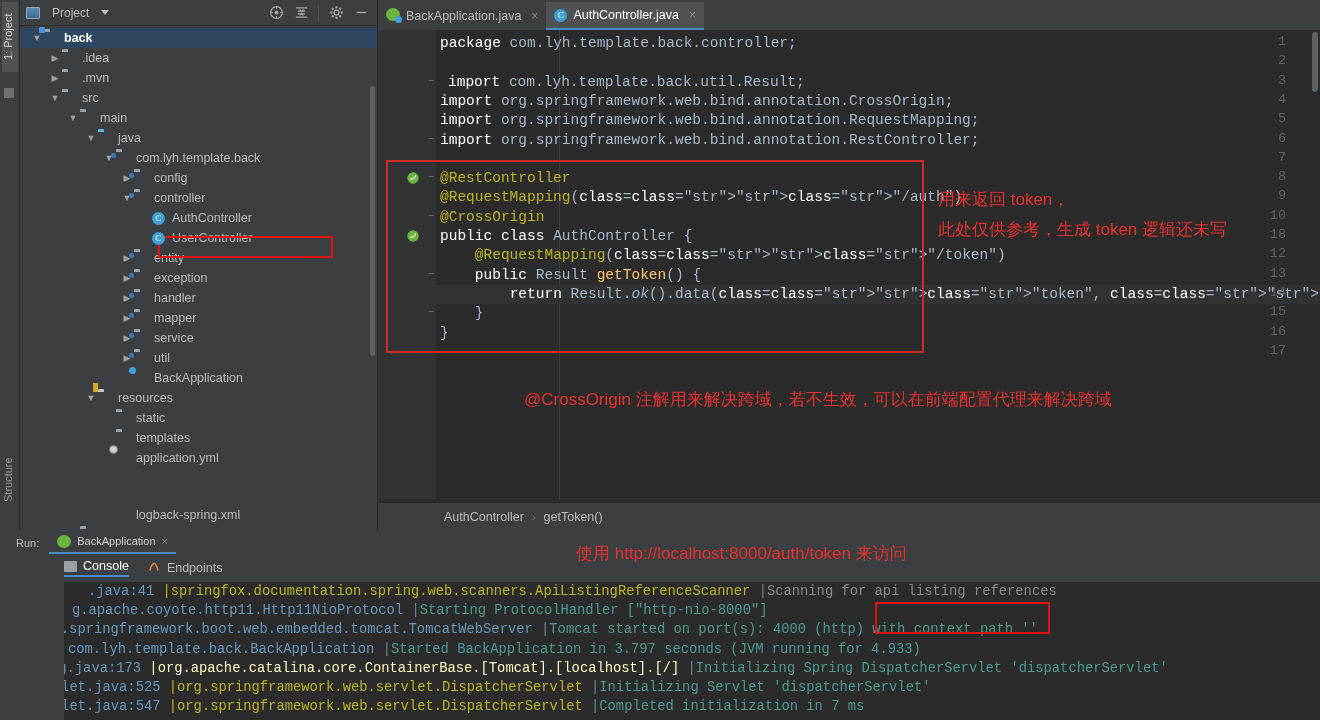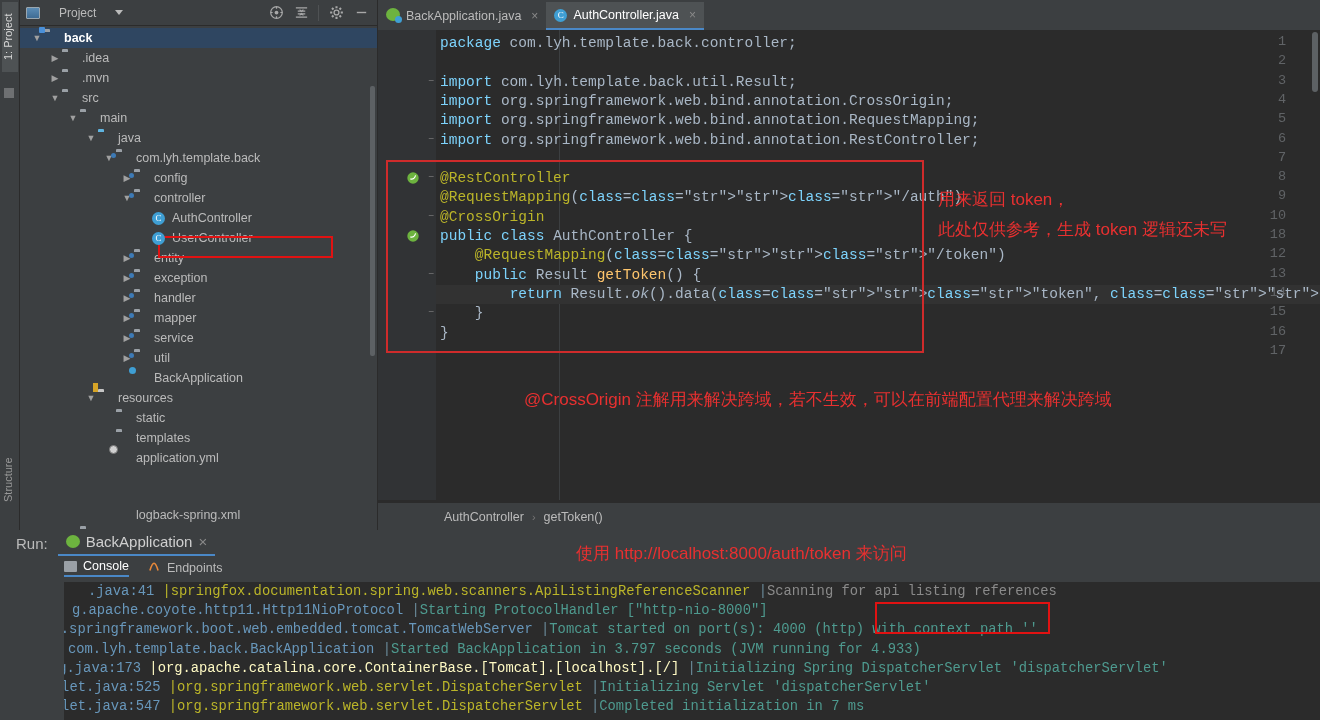--- a/index.html
+++ b/index.html
@@ -35,21 +35,21 @@
 
   
   .projpanel {
     position: absolute; left: 20px; top: 0; width: 358px; height: 530px;
     background: #3c3f41; border-right: 1px solid #2b2b2b;
   }
   .proj-toolbar {
     height: 26px; background: #3c3f41; display: flex; align-items: center;
     padding-left: 6px; border-bottom: 1px solid #2b2b2b;
   }
-  .proj-title { display: flex; align-items: center; gap: 19px; font-size: 12px; color: #bbbbbb; }
+  .proj-title { display: flex; align-items: center; gap: 12px; font-size: 12px; color: #bbbbbb; }
   .proj-icn {
     width: 14px; height: 12px; border: 1px solid #9aa7b0; border-radius: 1px;
     background: linear-gradient(#5b8cb5,#3f6c94); display:inline-block;
   }
   .caret-dn { width:0;height:0;border-left:4px solid transparent;border-right:4px solid transparent;border-top:5px solid #bbbbbb;display:inline-block; }
   .proj-tools { margin-left: auto; display: flex; align-items: center; gap: 9px; padding-right: 8px; }
   .tbicon { width: 16px; height: 16px; opacity: .85; display:flex;align-items:center;justify-content:center; }
   .tb-sep { width:1px; height:16px; background:#4f5254; }
 
   .tree { padding-top: 2px; font-size: 12.5px; position: relative; height: 504px; overflow: hidden; }
@@ -93,37 +93,37 @@
 
   .codearea { position:relative; height: 470px; background:#2b2b2b; overflow:hidden; }
   .gutter { position:absolute;left:0;top:0;width:58px;height:100%;background:#313335; }
   .lnum { position:absolute; right:34px; font-size:13.5px; color:#606366; font-family:"Liberation Mono", monospace; }
   .gicon { position:absolute; left:28px; width:14px;height:14px; }
   .fold { position:absolute; left:48px; width:11px;height:11px; color:#787878; font-size:10px; text-align:center; line-height:10px;}
   .codeline {
     position:absolute; left:62px; font-size:14.5px; line-height:19px;
     font-family:"Liberation Mono", monospace; white-space: pre; color:#a9b7c6;
   }
-  .kw { color:#7dd3fc; } .ann { color:#bbb529; } .mth { color:#ffc66d; } .ital { font-style: italic; }
+  .kw { color:#ffffff; } .ann { color:#bbb529; } .mth { color:#ffc66d; } .ital { font-style: italic; }
   .hl-line { position:absolute; left:58px; right:0; height:19px; background:#323232; }
   .vline { position:absolute; top:0; bottom:0; width:1px; background:#3c3f41; }
   .redbox-code { position:absolute; border:2px solid #cf2b2b; pointer-events:none; }
   .redtext { position:absolute; color:#e83030; font-size:17px; white-space:nowrap;
     font-family:"Liberation Sans", sans-serif; }
   .ed-scroll { position:absolute; right:2px; top:2px; width:6px; height:60px; background:#5d6164; border-radius:3px; }
   .breadcrumb {
     position:absolute; left:0; bottom:0; height:28px; width:100%; background:#3c3f41;
     display:flex; align-items:center; gap:8px; padding-left:66px; font-size:12.5px; color:#bbbbbb;
     border-top:1px solid #2b2b2b;
   }
   .bc-sep { color:#777; font-size:11px; }
 
   
   .runpanel { position:absolute; left:0; top:530px; right:0; bottom:0; background:#3c3f41; }
-  .run-header { height: 26px; display:flex; align-items:center; gap:10px; padding-left:16px; font-size:15px;}
+  .run-header { height: 26px; display:flex; align-items:center; gap:10px; padding-left:16px; font-size:11px;}
   .run-tab { display:flex;align-items:center;gap:6px; padding:2px 8px 4px 8px; color:#cfcfcf;
      border-bottom:2px solid #4a88c7; }
   .sub-tabs { height:24px; display:flex; align-items:center; gap:18px; padding-left:64px; font-size:12.5px; }
   .sub-tab { display:flex; align-items:center; gap:6px; color:#bbbbbb; }
   .sub-tab.active { color:#ffffff; border-bottom:2px solid #4a88c7; padding-bottom:2px; }
   .console { position:absolute; left:64px; right:0; top:52px; bottom:0; background:#2b2b2b; overflow:hidden; }
   .logline { position:absolute; left:8px; font-size:13.8px; line-height:19px; white-space:pre;
      font-family:"Liberation Mono", monospace; color:#bbb529; } .lg-green { color:#4e9a8f; } .lg-num { color:#6897bb; }
   .lg-gray { color:#8a8a8a; }
   .redbox-console { position:absolute; border:2px solid #e11212; pointer-events:none; }
@@ -333,21 +333,21 @@
 
     <div class="codearea" id="codearea">
       <div class="gutter"></div>
       <div class="vline" style="left:181px"></div>
       <div class="ed-scroll"></div>
     <div class="hl-line" style="top: 254.9px;"></div>
         <div class="lnum" style="top: 4px;">1</div>
         <div class="codeline" style="top: 4px;"><span class="kw">package</span> com.lyh.template.back.controller;</div>
         <div class="lnum" style="top: 23.3px;">2</div>
         <div class="lnum" style="top: 42.6px;">3</div>
-        <div class="codeline" style="top: 42.6px;"><span class="kw">import</span> com.lyh.template.back.util.Result;</div>
+        <div class="codeline" style="top: 42.6px; margin-left: 8px;"><span class="kw">import</span> com.lyh.template.back.util.Result;</div>
         <div class="lnum" style="top: 61.9px;">4</div>
         <div class="codeline" style="top: 61.9px;"><span class="kw">import</span> org.springframework.web.bind.annotation.CrossOrigin;</div>
         <div class="lnum" style="top: 81.2px;">5</div>
         <div class="codeline" style="top: 81.2px;"><span class="kw">import</span> org.springframework.web.bind.annotation.RequestMapping;</div>
         <div class="lnum" style="top: 100.5px;">6</div>
         <div class="codeline" style="top: 100.5px;"><span class="kw">import</span> org.springframework.web.bind.annotation.RestController;</div>
         <div class="lnum" style="top: 119.8px;">7</div>
         <div class="lnum" style="top: 139.1px;">8</div>
         <div class="codeline" style="top: 139.1px;"><span class="ann">@RestController</span></div>
         <div class="lnum" style="top: 158.4px;">9</div>

